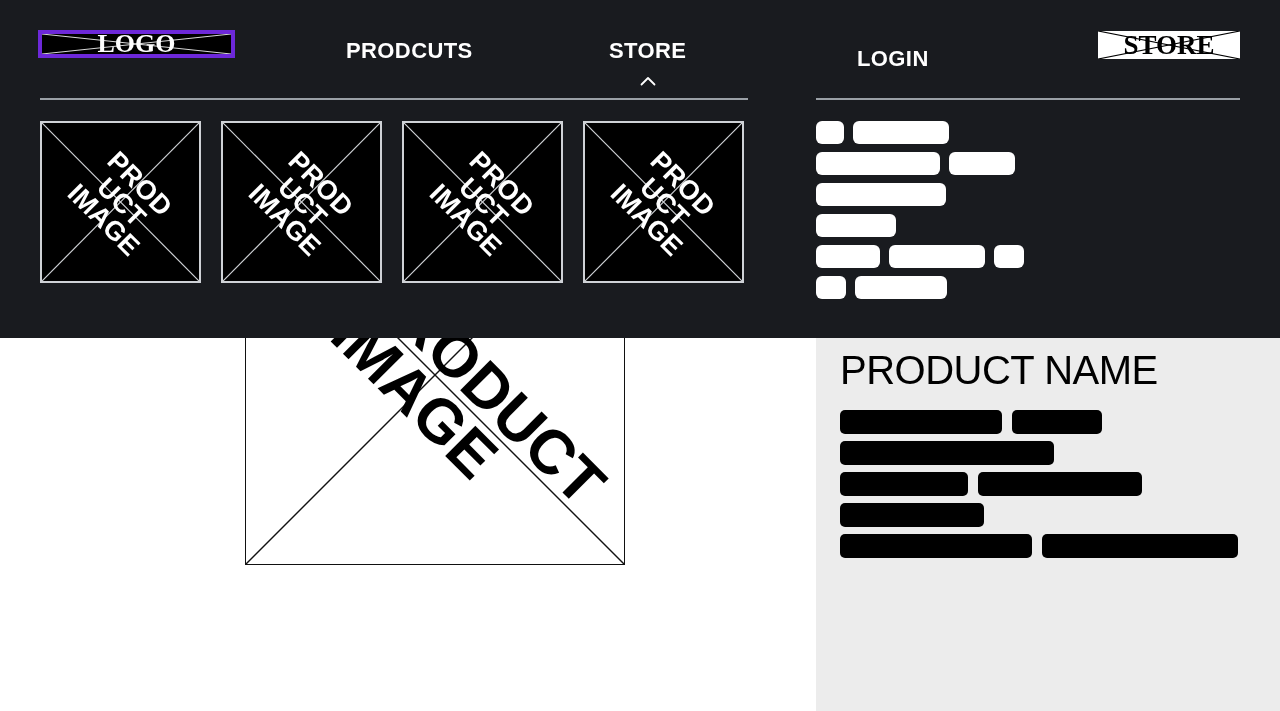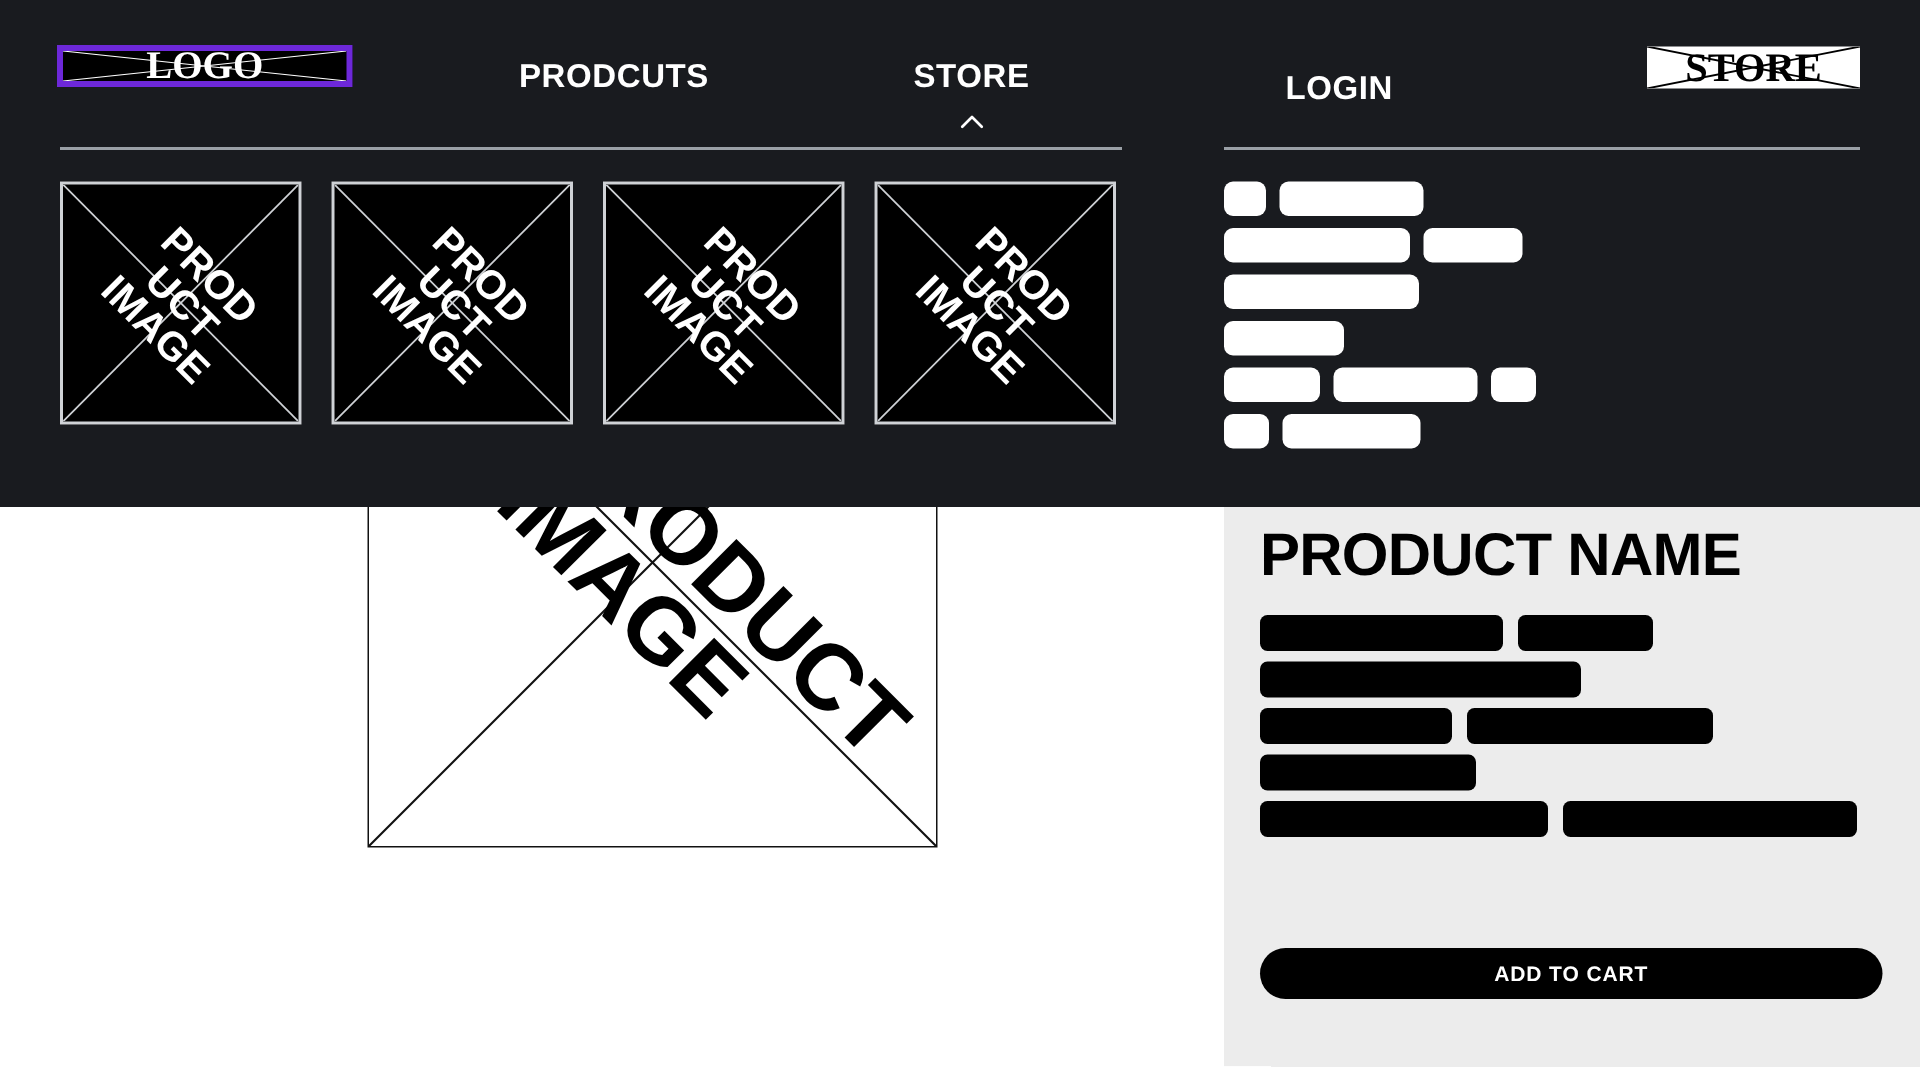--- a/index.html
+++ b/index.html
@@ -93,21 +93,21 @@
     word-spacing: 9999px;
     letter-spacing: 0px;
   }
 
   
   .pr-title {
     position: absolute;
     left: 840px;
     top: 348px;
     font-size: 40px;
-    font-weight: 700;
+    font-weight: 400;
     letter-spacing: -0.5px;
     color: #000000;
   }
 
   .skel-rows {
     position: absolute;
     left: 840px;
     top: 410px;
     width: 400px;
   }
@@ -350,21 +350,20 @@
       </div>
       <div class="skel-row">
         <div class="skel-bar" style="width: 144px;"></div>
       </div>
       <div class="skel-row">
         <div class="skel-bar" style="width: 192px;"></div>
         <div class="skel-bar" style="width: 196px;"></div>
       </div>
     </div>
 
-  <button class="add-to-cart">ADD TO CART</button>
 
   <div class="nav-shell">
 
     <div class="nav-bar">
 
       <div class="logo-box">
         <svg viewBox="0 0 190 28" preserveAspectRatio="none">
           <line x1="0" y1="0" x2="190" y2="28" stroke="#ffffff" stroke-width="1"></line>
           <line x1="190" y1="0" x2="0" y2="28" stroke="#ffffff" stroke-width="1"></line>
         </svg>

